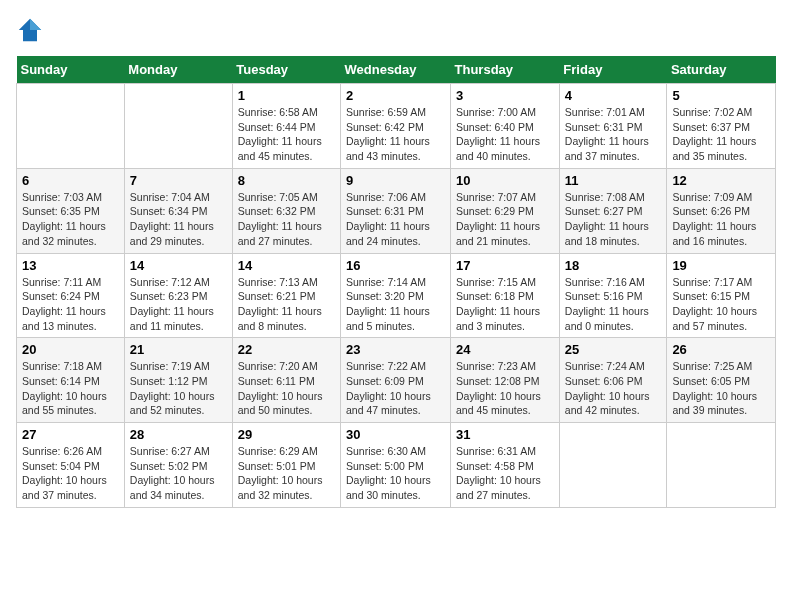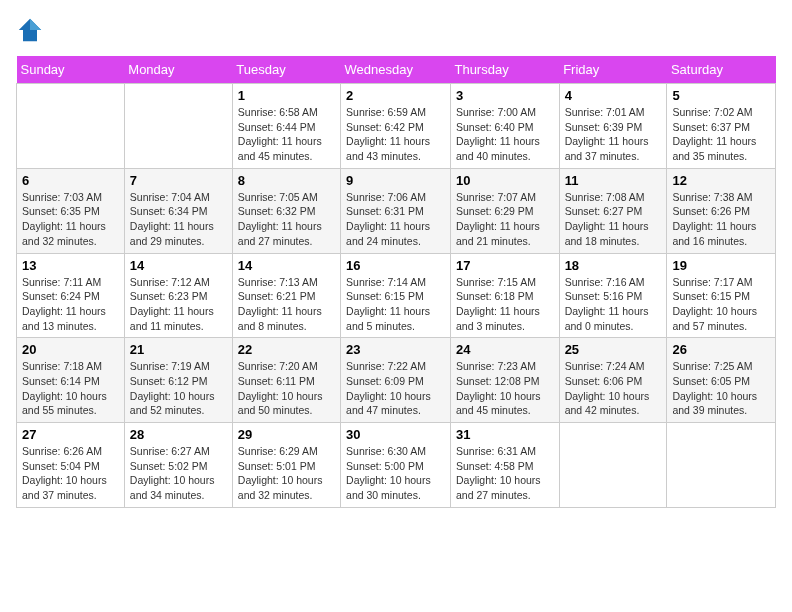--- a/index.html
+++ b/index.html
@@ -47,26 +47,26 @@
     .location {
       font-size: 15px;
       color: #555;
     }
     .calendar {
       width: 100%;
       border-collapse: collapse;
       font-size: 11px;
     }
     .calendar th {
-      background-color: #d946ef;
+      background-color: #15803d;
       color: #fff;
       padding: 6px 4px;
       text-align: left;
       font-size: 13px;
-      font-weight: normal;
+      font-weight: bold;
     }
     .calendar td {
       border: 1px solid #ccc;
       vertical-align: top;
       padding: 4px 5px;
       width: 113px;
       min-height: 80px;
       background: #fff;
     }
     .calendar tr:nth-child(even) td {
@@ -137,21 +137,21 @@
         </td>
         <td>
           <span class="day-number">3</span>
           <div class="day-info">Sunrise: 7:00 AM
 Sunset: 6:40 PM
 Daylight: 11 hours and 40 minutes.</div>
         </td>
         <td>
           <span class="day-number">4</span>
           <div class="day-info">Sunrise: 7:01 AM
-Sunset: 6:39 PM
+Sunset: 6:31 PM
 Daylight: 11 hours and 37 minutes.</div>
         </td>
         <td>
           <span class="day-number">5</span>
           <div class="day-info">Sunrise: 7:02 AM
 Sunset: 6:37 PM
 Daylight: 11 hours and 35 minutes.</div>
         </td>
       </tr>
       <tr>
@@ -186,21 +186,21 @@
 Daylight: 11 hours and 21 minutes.</div>
         </td>
         <td>
           <span class="day-number">11</span>
           <div class="day-info">Sunrise: 7:08 AM
 Sunset: 6:27 PM
 Daylight: 11 hours and 18 minutes.</div>
         </td>
         <td>
           <span class="day-number">12</span>
-          <div class="day-info">Sunrise: 7:38 AM
+          <div class="day-info">Sunrise: 7:09 AM
 Sunset: 6:26 PM
 Daylight: 11 hours and 16 minutes.</div>
         </td>
       </tr>
       <tr>
         <td>
           <span class="day-number">13</span>
           <div class="day-info">Sunrise: 7:11 AM
 Sunset: 6:24 PM
 Daylight: 11 hours and 13 minutes.</div>
@@ -213,21 +213,21 @@
         </td>
         <td>
           <span class="day-number">14</span>
           <div class="day-info">Sunrise: 7:13 AM
 Sunset: 6:21 PM
 Daylight: 11 hours and 8 minutes.</div>
         </td>
         <td>
           <span class="day-number">16</span>
           <div class="day-info">Sunrise: 7:14 AM
-Sunset: 6:15 PM
+Sunset: 3:20 PM
 Daylight: 11 hours and 5 minutes.</div>
         </td>
         <td>
           <span class="day-number">17</span>
           <div class="day-info">Sunrise: 7:15 AM
 Sunset: 6:18 PM
 Daylight: 11 hours and 3 minutes.</div>
         </td>
         <td>
           <span class="day-number">18</span>
@@ -245,21 +245,21 @@
       <tr>
         <td>
           <span class="day-number">20</span>
           <div class="day-info">Sunrise: 7:18 AM
 Sunset: 6:14 PM
 Daylight: 10 hours and 55 minutes.</div>
         </td>
         <td>
           <span class="day-number">21</span>
           <div class="day-info">Sunrise: 7:19 AM
-Sunset: 6:12 PM
+Sunset: 1:12 PM
 Daylight: 10 hours and 52 minutes.</div>
         </td>
         <td>
           <span class="day-number">22</span>
           <div class="day-info">Sunrise: 7:20 AM
 Sunset: 6:11 PM
 Daylight: 10 hours and 50 minutes.</div>
         </td>
         <td>
           <span class="day-number">23</span>

